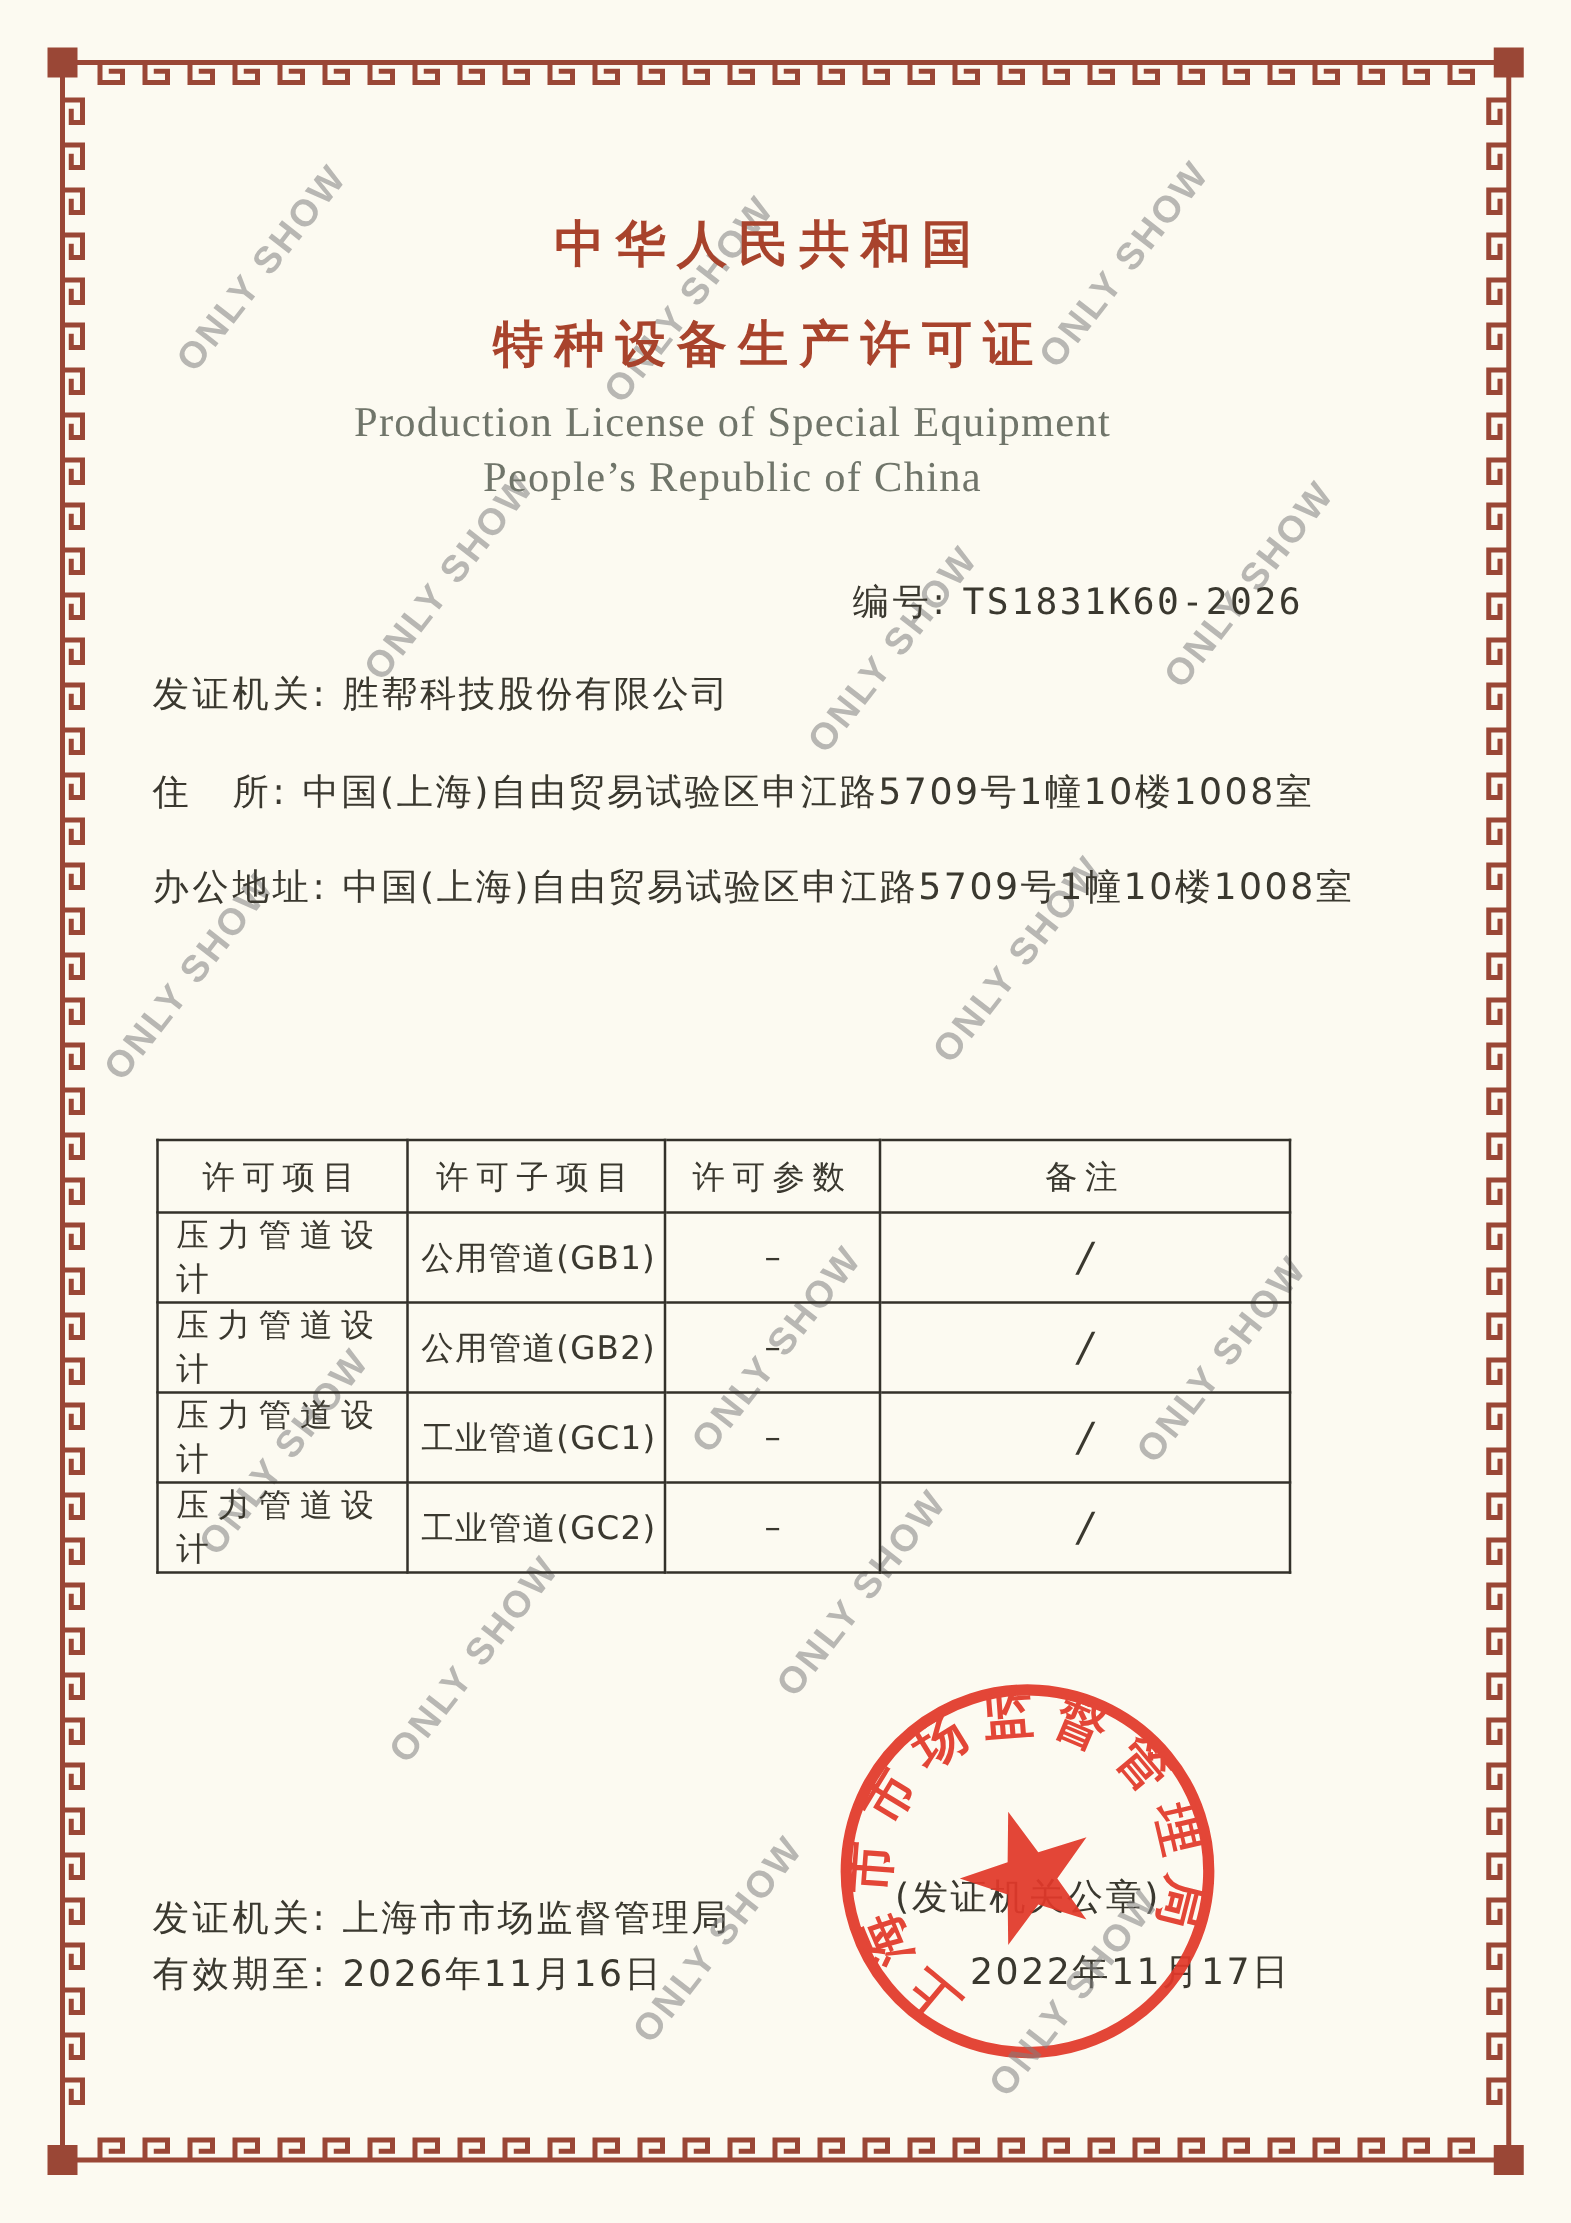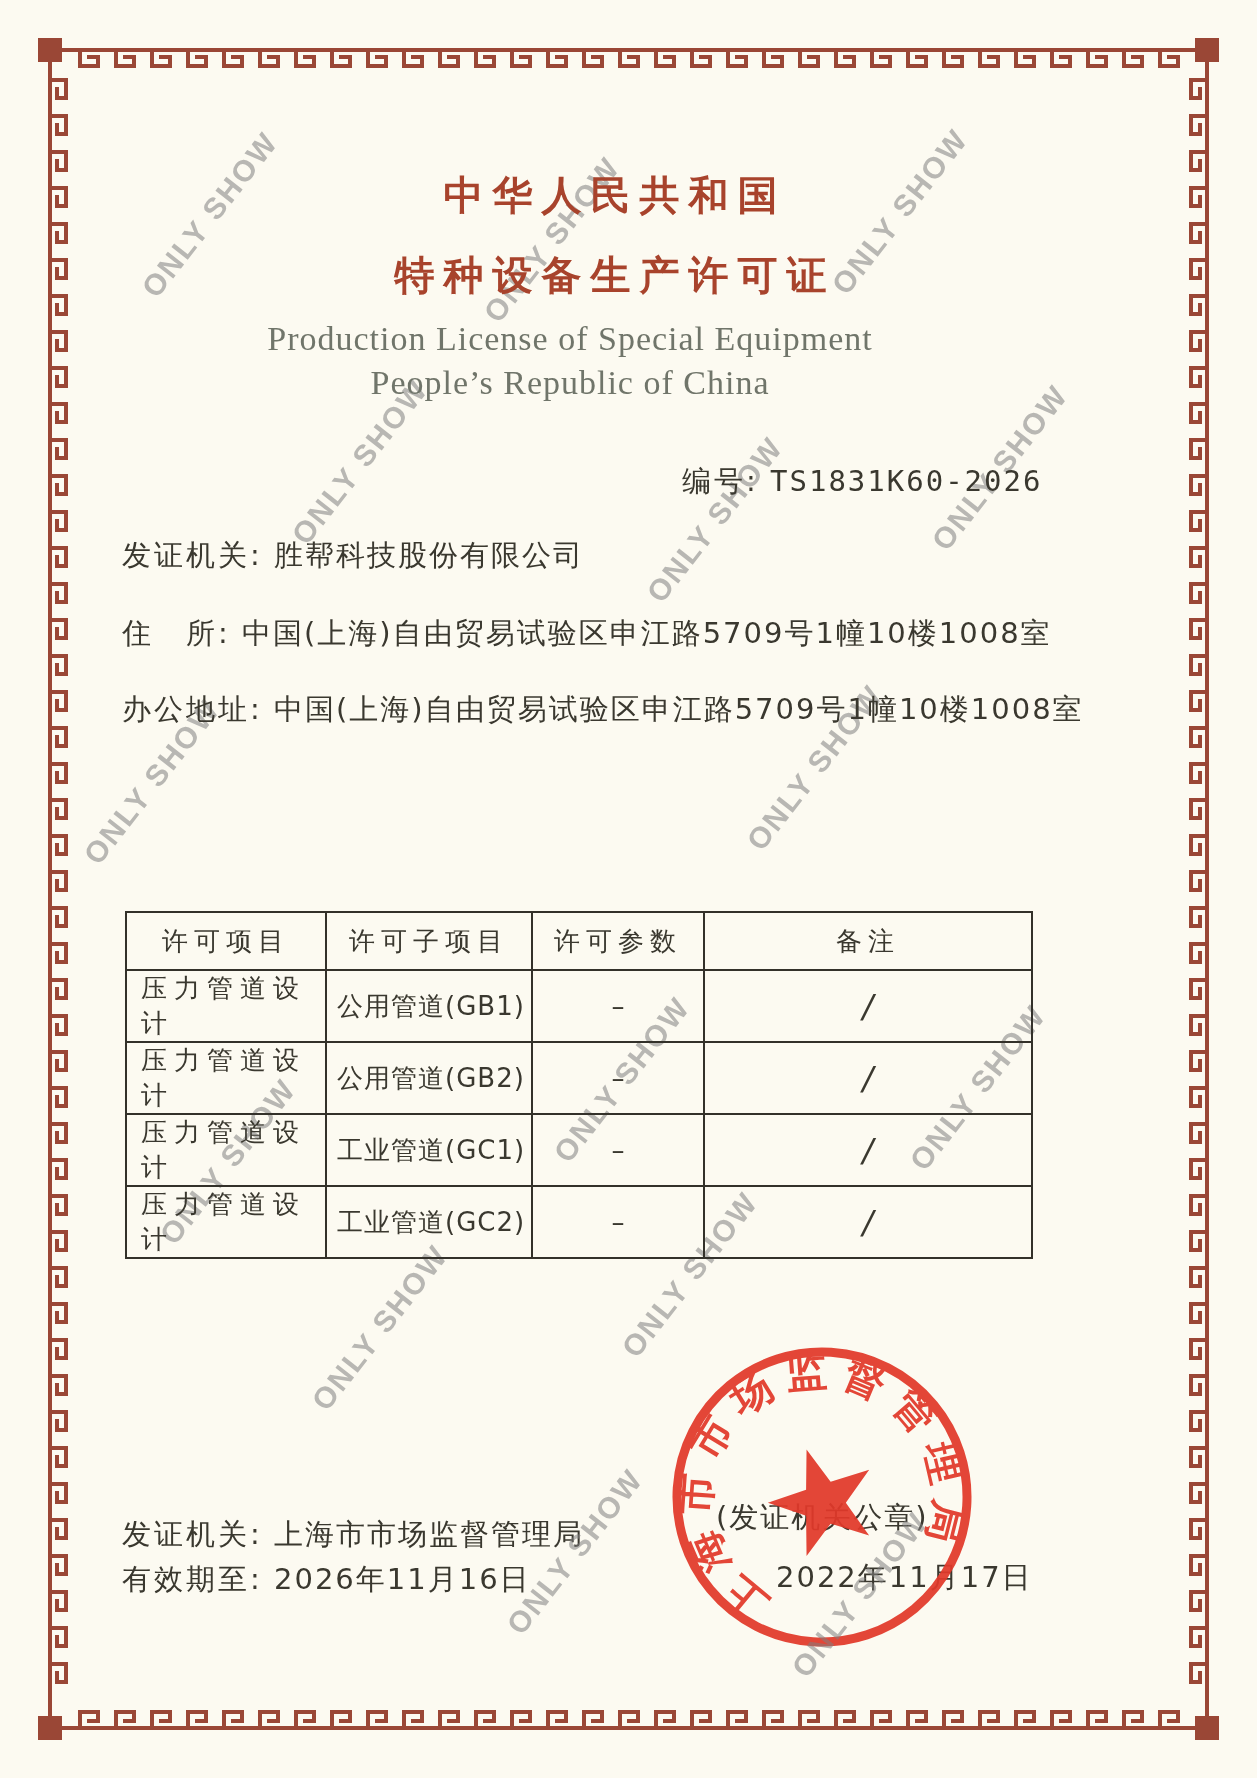--- a/index.html
+++ b/index.html
@@ -20,21 +20,21 @@
   .wm.above{z-index:5;}
   .content{position:absolute;left:0;top:0;width:1257px;height:1778px;z-index:2;}
   .title-cn{
     position:absolute;left:0;width:1230px;text-align:center;
     color:#a8432c;font-weight:bold;font-size:40px;letter-spacing:9px;
     font-family:Liberation Sans, sans-serif;
   }
   #title-cn-1{top:168px;}
   #title-cn-2{top:248px;}
   .title-en{
-    position:absolute;left:0;width:1140px;text-align:center;
+    position:absolute;left:16px;width:1140px;text-align:center;
     color:#70756a;font-size:34px;letter-spacing:1px;
     font-family:"Liberation Serif", serif;
   }
   #title-en-1{top:320px;}
   #title-en-2{top:364px;}
   .line{position:absolute;font-size:29px;letter-spacing:2px;color:#3a382f;white-space:nowrap;}
   .label{letter-spacing:3px;}
   .mono{font-family:"DejaVu Sans Mono", monospace;letter-spacing:2px;}
   #number-line{left:682px;top:462px;}
   #company-line{left:122px;top:536px;}

